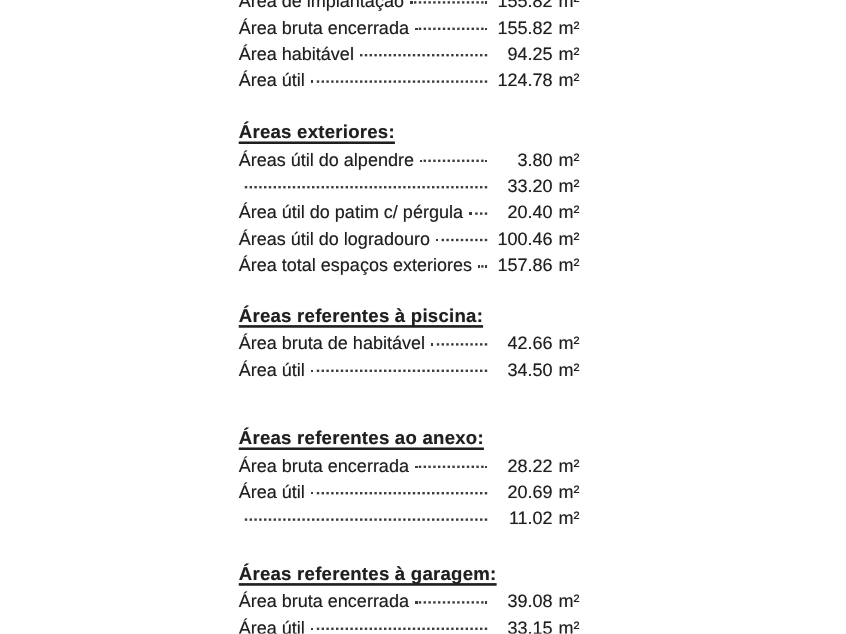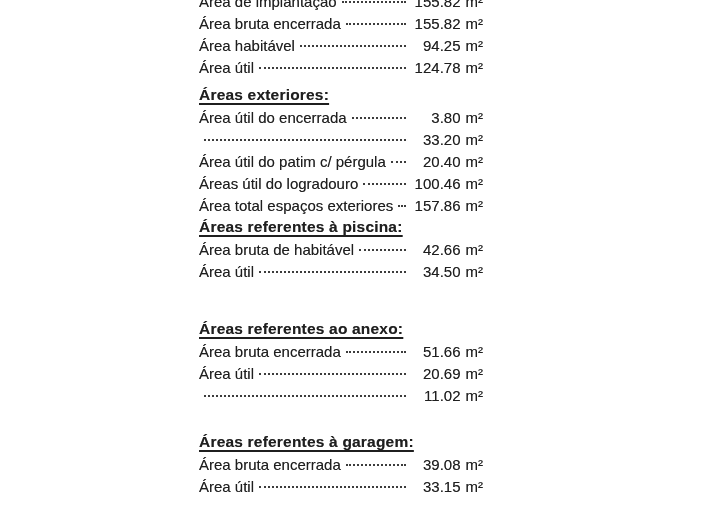--- a/index.html
+++ b/index.html
@@ -19,22 +19,22 @@
   }
   .doc {
     position: absolute;
     left: 199px;
     top: -10px;
     width: 284px;
     color: var(--fg, #1f1f1f);
     text-shadow: 0 0 0.6px rgba(40,40,40,0.55);
   }
   .sec { margin: 0; }
-  .sec:nth-of-type(2) { margin-top: 6px; }
-  .sec:nth-of-type(3) { }
+  .sec:nth-of-type(2) { margin-top: 22px; }
+  .sec:nth-of-type(3) { margin-top: 21px; }
   .sec:nth-of-type(4) { margin-top: 36px; }
   .sec:nth-of-type(5) { margin-top: 25px; }
   .sec-hdr {
     margin: 0;
     font-weight: bold;
     font-size: 15.5px;
     line-height: 22px;
     height: 22px;
     text-decoration: underline;
     text-decoration-thickness: 1.5px;
@@ -92,21 +92,21 @@
         <div class="row">
           <span class="lbl">Área útil</span>
           <span class="leader"></span>
           <span class="num">124.78</span>
           <span class="unit">m²</span>
         </div>
       </section>
       <section class="sec">
         <h3 class="sec-hdr">Áreas exteriores:</h3>
         <div class="row">
-          <span class="lbl">Área útil do encerrada</span>
+          <span class="lbl">Áreas útil do alpendre</span>
           <span class="leader"></span>
           <span class="num">3.80</span>
           <span class="unit">m²</span>
         </div>
         <div class="row">
           <span class="leader"></span>
           <span class="num">33.20</span>
           <span class="unit">m²</span>
         </div>
         <div class="row">
@@ -141,21 +141,21 @@
           <span class="leader"></span>
           <span class="num">34.50</span>
           <span class="unit">m²</span>
         </div>
       </section>
       <section class="sec">
         <h3 class="sec-hdr">Áreas referentes ao anexo:</h3>
         <div class="row">
           <span class="lbl">Área bruta encerrada</span>
           <span class="leader"></span>
-          <span class="num">51.66</span>
+          <span class="num">28.22</span>
           <span class="unit">m²</span>
         </div>
         <div class="row">
           <span class="lbl">Área útil</span>
           <span class="leader"></span>
           <span class="num">20.69</span>
           <span class="unit">m²</span>
         </div>
         <div class="row">
           <span class="leader"></span>

